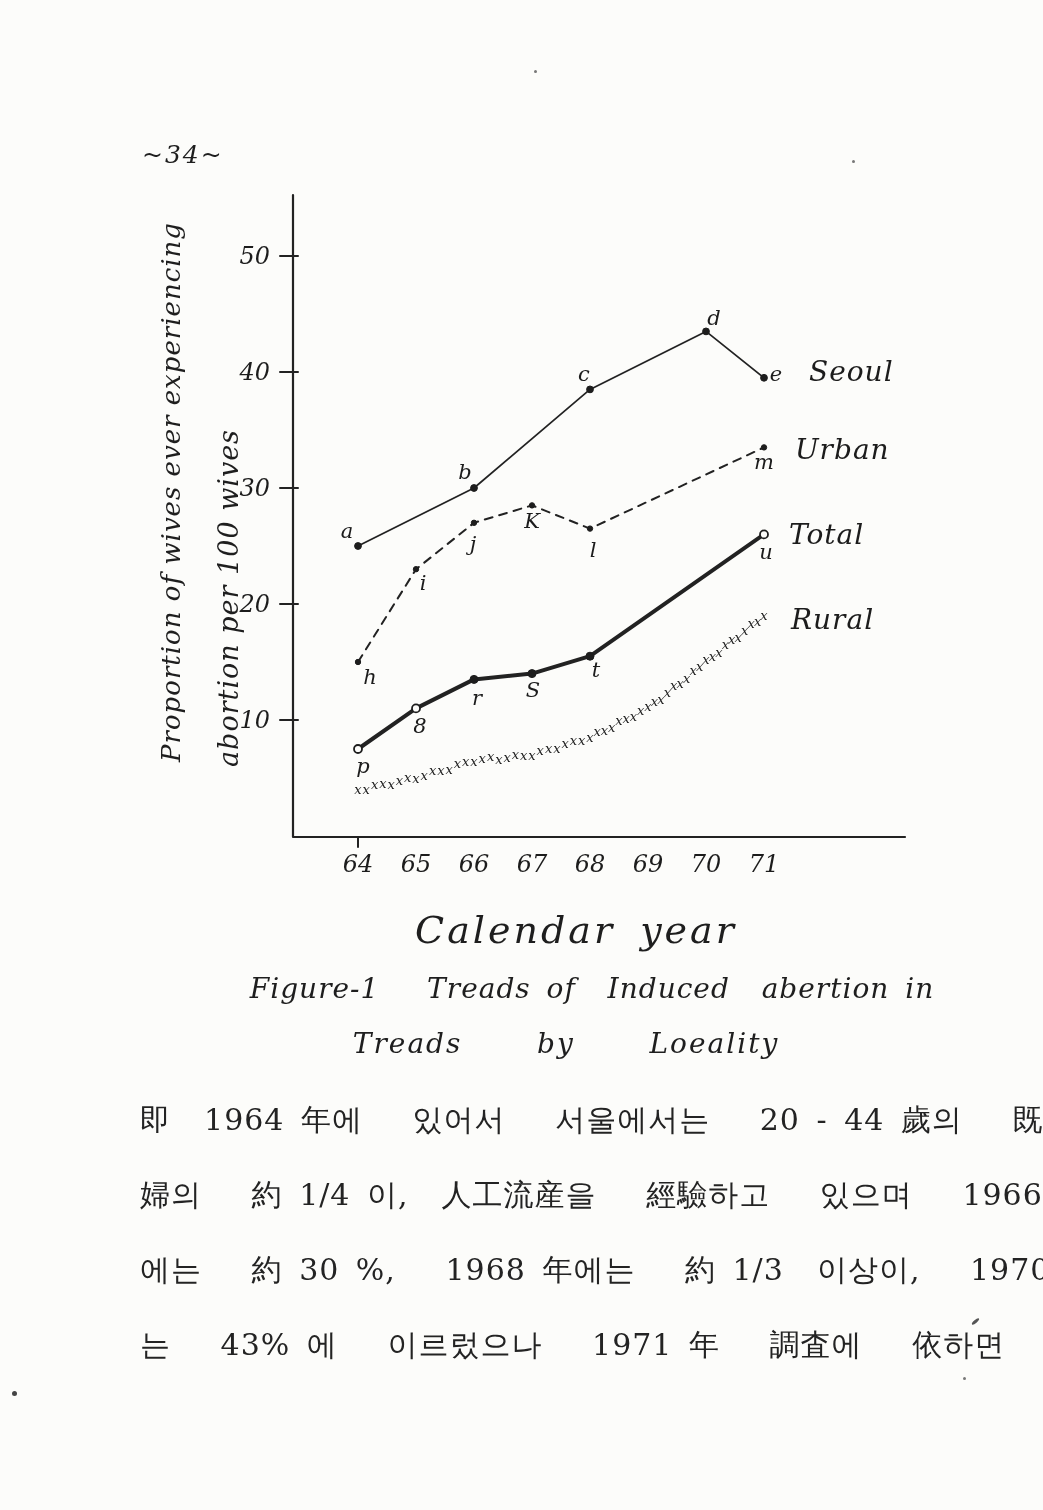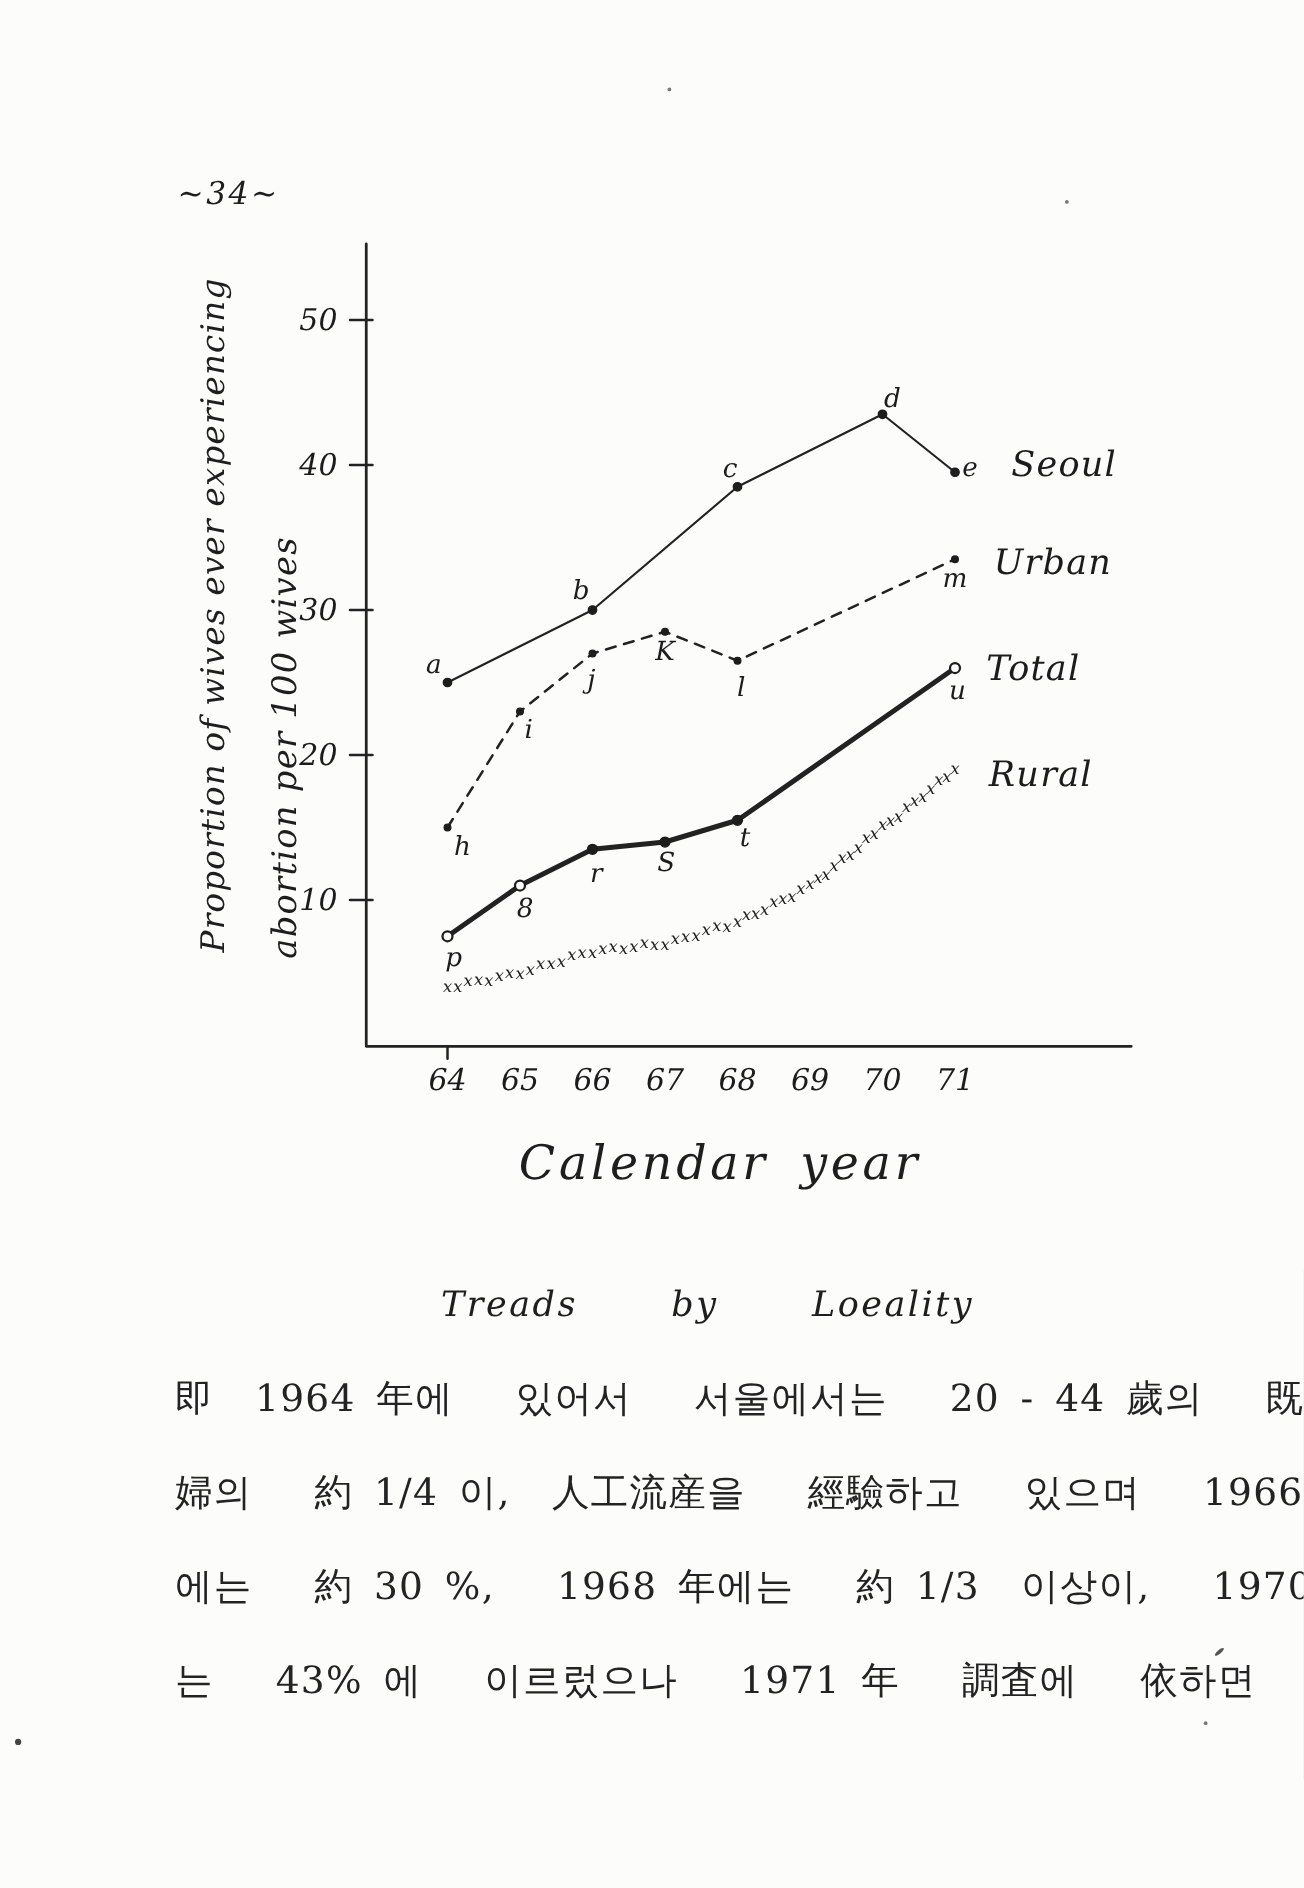--- a/index.html
+++ b/index.html
@@ -171,20 +171,21 @@
       <text x="791" y="629" font-size="28" letter-spacing="1">Rural</text>
     </svg>
 
   <div id="page-number" class="hand">~34~</div>
 
   <div id="ylabel-line1" class="hand rot">Proportion of wives ever experiencing</div>
   <div id="ylabel-line2" class="hand rot">abortion per 100 wives</div>
 
   <div id="xlabel" class="hand centered">Calendar year</div>
 
+  <div id="caption-line1" class="hand centered">Figure-1   Treads of  Induced  abertion in</div>
   <div id="caption-line2" class="hand centered">Treads   by   Loeality</div>
 
   <div id="body-line-0" class="body-line">即  1964 年에   있어서   서울에서는   20 - 44 歲의   既婚</div>
   <div id="body-line-1" class="body-line">婦의   約 1/4 이,  人工流産을   經驗하고   있으며   1966 年</div>
   <div id="body-line-2" class="body-line">에는   約 30 %,   1968 年에는   約 1/3  이상이,   1970 年에</div>
   <div id="body-line-3" class="body-line">는   43% 에   이르렀으나   1971 年   調査에   依하면   約</div>
 
   <div class="speck" style="left:971px;top:1320px;width:9px;height:3px;transform:rotate(-40deg);background:#555;"></div>
   <div class="speck" style="left:963px;top:1377px;width:3px;height:3px;"></div>
   <div class="speck" style="left:12px;top:1391px;width:5px;height:5px;background:#444;"></div>

